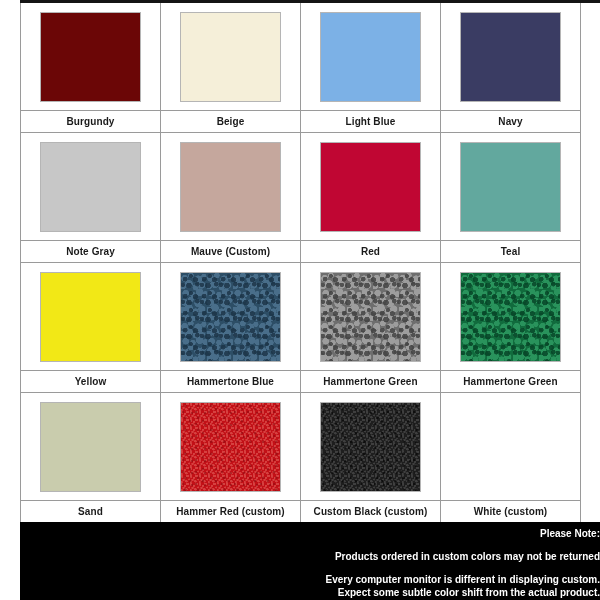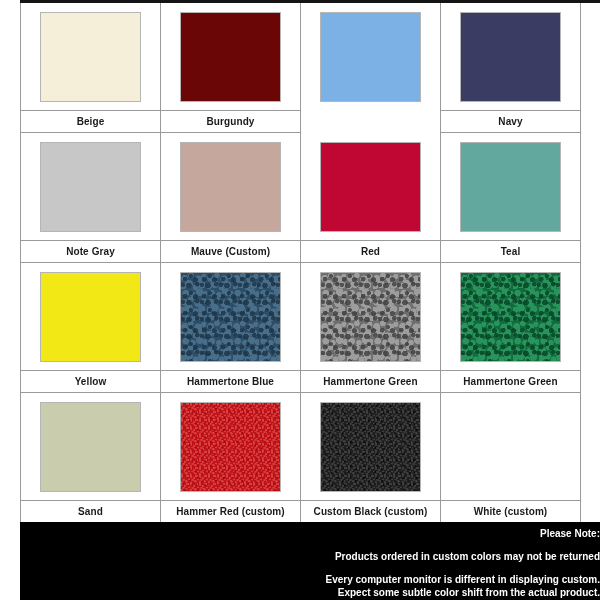--- a/index.html
+++ b/index.html
@@ -191,37 +191,40 @@
 
 <div id="chart">
 
   <div class="top-rule"></div>
 
   <div class="grid">
 
     <div class="row">
       <div class="cell">
         <div class="swatch-area">
+          <div class="swatch bordered" style="background: rgb(107, 6, 6);"></div>
+        </div>
+        <div class="label-area">
+          <span class="label-text">Burgundy</span>
+        </div>
+      </div>
+      <div class="cell">
+        <div class="swatch-area">
           <div class="swatch bordered" style="background: rgb(245, 239, 217);"></div>
         </div>
         <div class="label-area">
           <span class="label-text">Beige</span>
         </div>
       </div>
       <div class="cell">
         <div class="swatch-area">
-          <div class="swatch bordered" style="background: rgb(107, 6, 6);"></div>
-        </div>
-        <div class="label-area">
-          <span class="label-text">Burgundy</span>
-        </div>
-      </div>
-      <div class="cell">
-        <div class="swatch-area">
           <div class="swatch bordered" style="background: rgb(124, 177, 230);"></div>
+        </div>
+        <div class="label-area">
+          <span class="label-text">Light Blue</span>
         </div>
       </div>
       <div class="cell">
         <div class="swatch-area">
           <div class="swatch bordered" style="background: rgb(58, 60, 99);"></div>
         </div>
         <div class="label-area">
           <span class="label-text">Navy</span>
         </div>
       </div>

